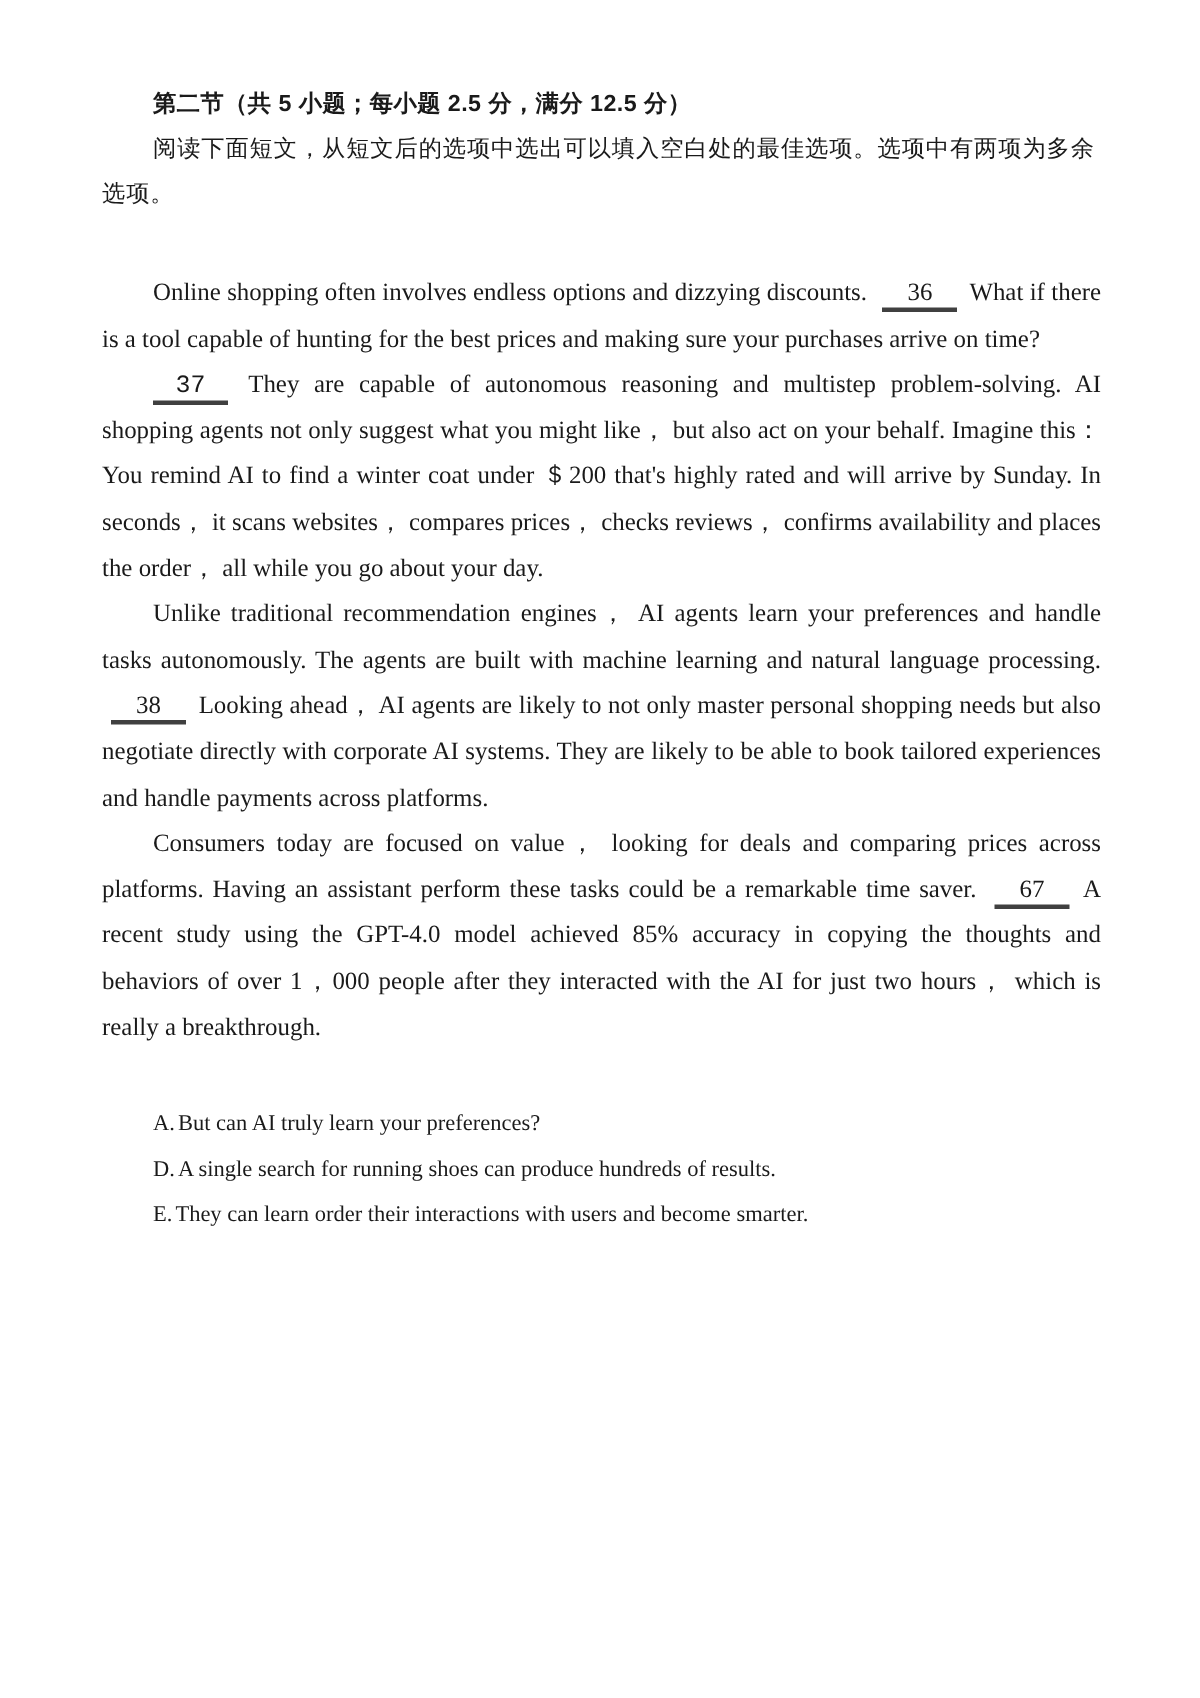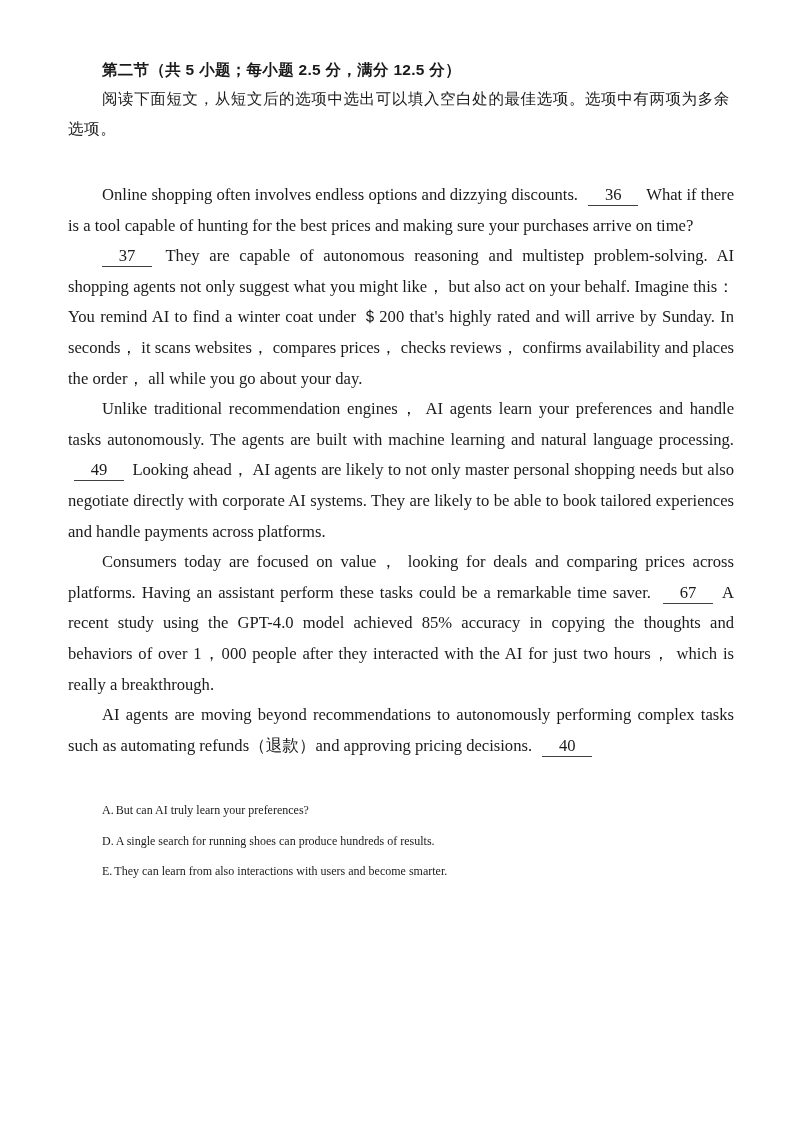--- a/index.html
+++ b/index.html
@@ -42,37 +42,38 @@
     }
     .para {
       font-size: 16.6px;
       line-height: 30.6px;
       text-align: justify;
       text-indent: 34px;
       margin: 0;
     }
     .blank {
       display: inline-block;
-      border-bottom: 1px solid #404040;
+      border-bottom: 3px solid #404040;
       min-width: 50px;
       text-align: center;
       line-height: 20px;
       padding: 0 0 0 0;
       margin: 0 4px 0 6px;
       text-indent: 0;
     }
     .blank.lead {
       margin-left: 0;
+      font-family: Liberation Mono, monospace;
     }
     .options {
       margin-top: 34px;
       padding-left: 34px;
     }
     .option {
-      font-size: 12px;
+      font-size: 15px;
       line-height: 30.4px;
       margin: 0;
     }
     .option .letter {
       margin-right: 2px;
     }
   </style>
 </head>
 <body>
 
@@ -89,42 +90,38 @@
       <span>What if there is a tool capable of hunting for the best prices and making sure your purchases arrive on time?</span>
     </p>
 
     <p class="para">
       <span class="blank lead">37</span>
       <span>They are capable of autonomous reasoning and multistep problem-solving.  AI shopping agents not only suggest what you might like，  but also act on your behalf.  Imagine this：You remind AI to find a winter coat under ＄200 that's highly rated and will arrive by Sunday.  In seconds，  it scans websites，  compares prices，  checks reviews，  confirms availability and places the order，  all while you go about your day.</span>
     </p>
 
     <p class="para">
       <span>Unlike traditional recommendation engines，  AI agents learn your preferences and handle tasks autonomously.  The agents are built with machine learning and natural language processing.</span>
-      <span class="blank">49</span>
+      <span class="blank">38</span>
       <span>Looking ahead，  AI agents are likely to not only master personal shopping needs but also negotiate directly with corporate AI systems.  They are likely to be able to book tailored experiences and handle payments across platforms.</span>
     </p>
 
     <p class="para">
       <span>Consumers today are focused on value，  looking for deals and comparing prices across platforms.  Having an assistant perform these tasks could be a remarkable time saver.</span>
       <span class="blank">67</span>
       <span>A recent study using the GPT-4.0 model achieved 85% accuracy in copying the thoughts and behaviors of over 1，000 people after they interacted with the AI for just two hours，  which is really a breakthrough.</span>
     </p>
 
-    <p class="para">
-      <span>AI agents are moving beyond recommendations to autonomously performing complex tasks such as automating refunds（退款）and approving pricing decisions.</span>
-      <span class="blank">40</span>
-    </p>
 
   </div>
 
   <div class="options">
     <p class="option">
       <span class="letter">A.</span><span>But can AI truly learn your preferences?</span>
     </p>
     <p class="option">
       <span class="letter">D.</span><span>A single search for running shoes can produce hundreds of results.</span>
     </p>
     <p class="option">
-      <span class="letter">E.</span><span>They can learn from also interactions with users and become smarter.</span>
+      <span class="letter">E.</span><span>They can learn order their interactions with users and become smarter.</span>
     </p>
   </div>
 
 </div>
 
 </body></html>

